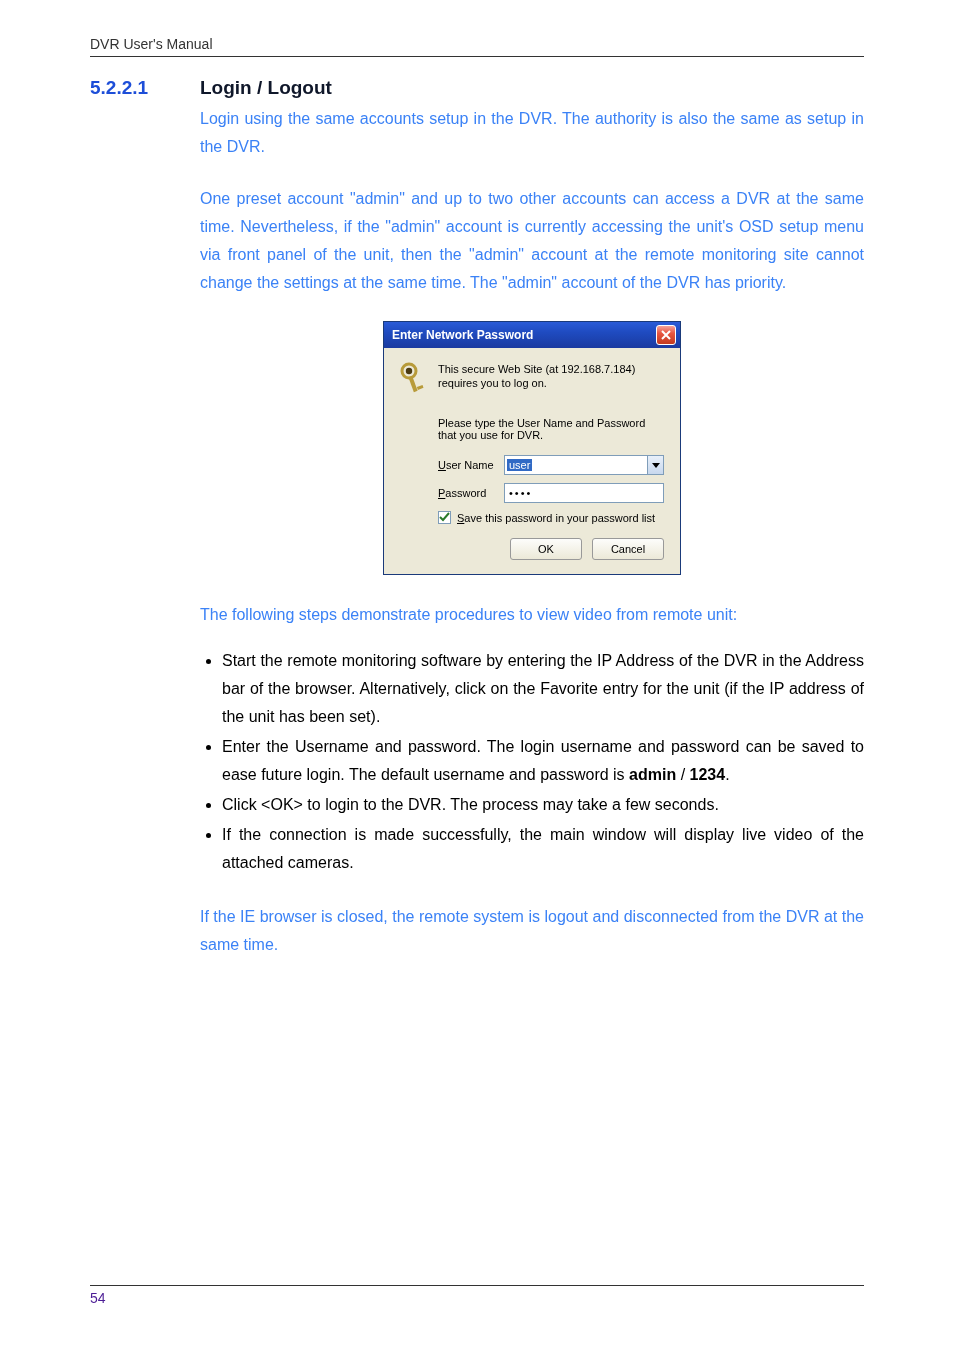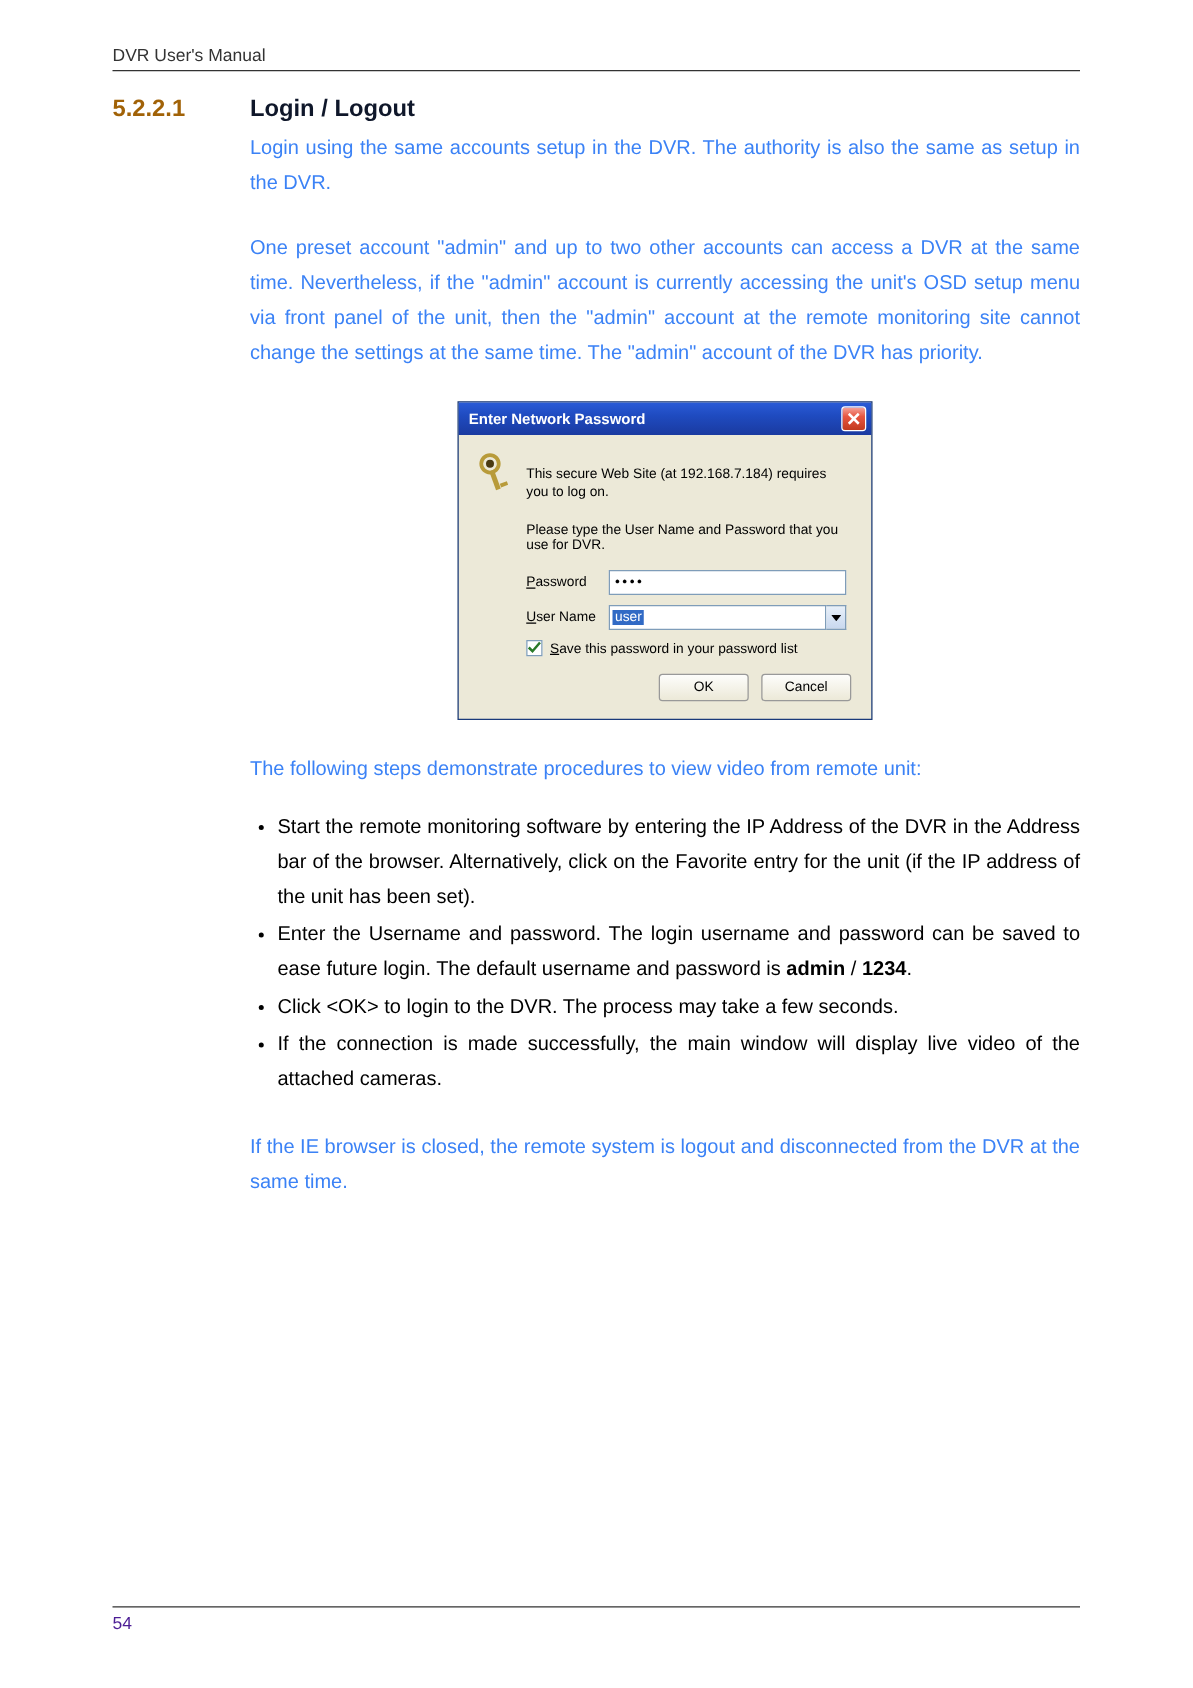--- a/index.html
+++ b/index.html
@@ -19,21 +19,21 @@
     border: none;
     border-top: 1px solid #333;
     margin-bottom: 20px;
   }
   .section-row {
     display: flex;
     align-items: baseline;
     margin-bottom: 6px;
   }
   .section-number {
-    color: #a16207;
+    color: #1d4ed8;
     font-weight: bold;
     font-size: 19px;
     width: 110px;
     flex: 0 0 110px;
   }
   .section-title {
     color: #0f172a;
     font-weight: bold;
     font-size: 19px;
   }
@@ -46,21 +46,21 @@
     line-height: 1.75;
     text-align: justify;
     margin-bottom: 24px;
   }
   .dialog-wrap {
     display: flex;
     justify-content: center;
     margin-bottom: 26px;
   }
   .dialog {
-    width: 332px;
+    width: 298px;
     border: 1px solid #1a3a7a;
     background: #ece9d8;
     font-family: Tahoma, Arial, sans-serif;
   }
   .dialog-titlebar {
     display: flex;
     justify-content: space-between;
     align-items: center;
     background: linear-gradient(to bottom, #2a5bd7, #1f4bc0 40%, #1a3aa0);
     padding: 4px 4px 4px 8px;
@@ -81,21 +81,21 @@
     align-items: center;
     justify-content: center;
     cursor: pointer;
   }
   .dialog-close svg { display: block; }
   .dialog-body {
     padding: 14px 16px 14px 16px;
   }
   .dialog-row1 {
     display: flex;
-    align-items: flex-end;
+    align-items: flex-start;
     gap: 10px;
     margin-bottom: 10px;
   }
   .key-icon { width: 28px; flex: 0 0 28px; }
   .dialog-text {
     font-size: 11px;
     color: #000;
     line-height: 1.3;
   }
   .dialog-text2 {
@@ -255,40 +255,40 @@
                 <circle cx="9" cy="9" r="3.2" fill="#4a3a12"></circle>
                 <rect x="11" y="14" width="4" height="16" fill="#b89b3a" transform="rotate(-20 13 22)"></rect>
                 <rect x="17" y="24" width="6" height="3" fill="#b89b3a" transform="rotate(-20 20 25)"></rect>
               </svg>
             </div>
             <div class="dialog-text">This secure Web Site (at 192.168.7.184) requires you to log on.</div>
           </div>
           <div class="dialog-text2">Please type the User Name and Password that you use for DVR.</div>
 
           <div class="form-row">
-            <div class="form-label"><span class="underline-letter">P</span><span>assword</span></div>
-            <div class="text-input">
-                <span>••••</span>
-              </div>
-          </div>
-
-          <div class="form-row">
             <div class="form-label"><span class="underline-letter">U</span><span>ser Name</span></div>
             <div class="combo">
               <div class="combo-input">
                   <span class="sel">user</span>
                 </div>
               <div class="combo-btn">
                 <svg width="8" height="5" viewBox="0 0 8 5">
                     <path d="M0 0 L8 0 L4 5 Z" fill="#000"></path>
                   </svg>
               </div>
             </div>
           </div>
 
+          <div class="form-row">
+            <div class="form-label"><span class="underline-letter">P</span><span>assword</span></div>
+            <div class="text-input">
+                <span>••••</span>
+              </div>
+          </div>
+
           <div class="check-row">
             <div class="chk">
               <svg width="11" height="11" viewBox="0 0 11 11">
                   <path d="M1 5 L4 8 L10 1" stroke="#2a7a2a" stroke-width="2" fill="none"></path>
                 </svg>
             </div>
             <div class="check-label"><span class="underline-letter">S</span><span>ave this password in your password list</span></div>
           </div>
 
           <div class="btn-row">

